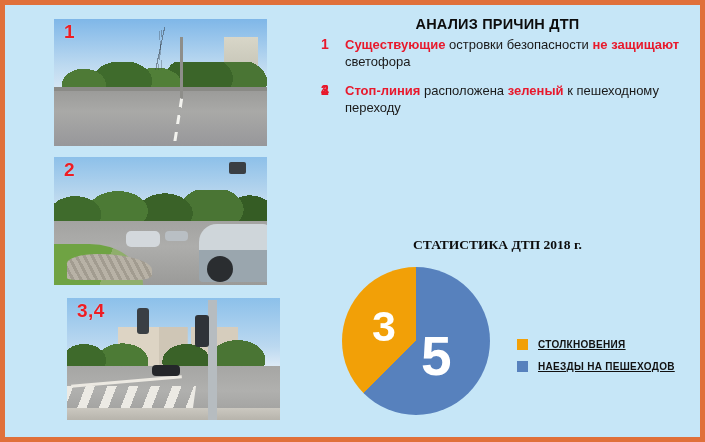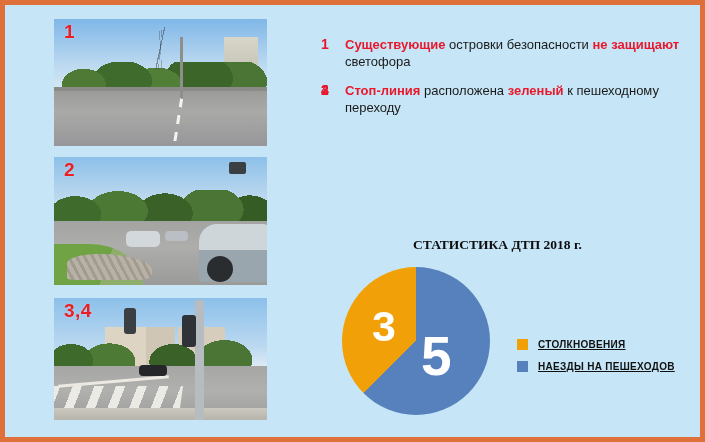--- a/index.html
+++ b/index.html
@@ -22,21 +22,21 @@
   
   .photo {
     position: absolute;
     left: 49px;
     width: 213px;
     overflow: hidden;
     background: #9bb7c9;
   }
   #photo-1 { top: 14px;  height: 127px; }
   #photo-2 { top: 152px; height: 128px; }
-  #photo-3 { top: 293px; height: 122px; }
+  #photo-3 { top: 293px; height: 122px; margin-left: 13px; }
 
   .photo-canvas { position: absolute; inset: 0; }
 
   .photo-num {
     position: absolute;
     top: 3px;
     left: 10px;
     color: #ee1d24;
     font-weight: bold;
     font-size: 19px;
@@ -273,20 +273,21 @@
       <div id="p3-zebra"></div>
       <div id="p3-carA"></div>
       <div id="p3-curb"></div>
       <div id="p3-mast"></div>
       <div id="p3-head"></div>
       <div id="p3-head2"></div>
     </div>
     <div class="photo-num">3,4</div>
   </div>
 
+  <div id="heading">АНАЛИЗ ПРИЧИН ДТП</div>
 
   <div id="reasons">
       <div class="reason"><span class="reason-num">1</span><span><span class="hl">Существующие</span><span> островки безопасности </span><span class="hl">не защищают</span><span> светофора</span></span></div>
       <div class="reason"><span class="reason-num">2</span></div>
       <div class="reason"><span class="reason-num">3</span></div>
       <div class="reason"><span class="reason-num">4</span><span><span class="hl">Стоп-линия</span><span> расположена </span><span class="hl">зеленый</span><span> к пешеходному переходу</span></span></div>
     </div>
 
   <div id="stats-title">СТАТИСТИКА ДТП 2018 г.</div>
 

